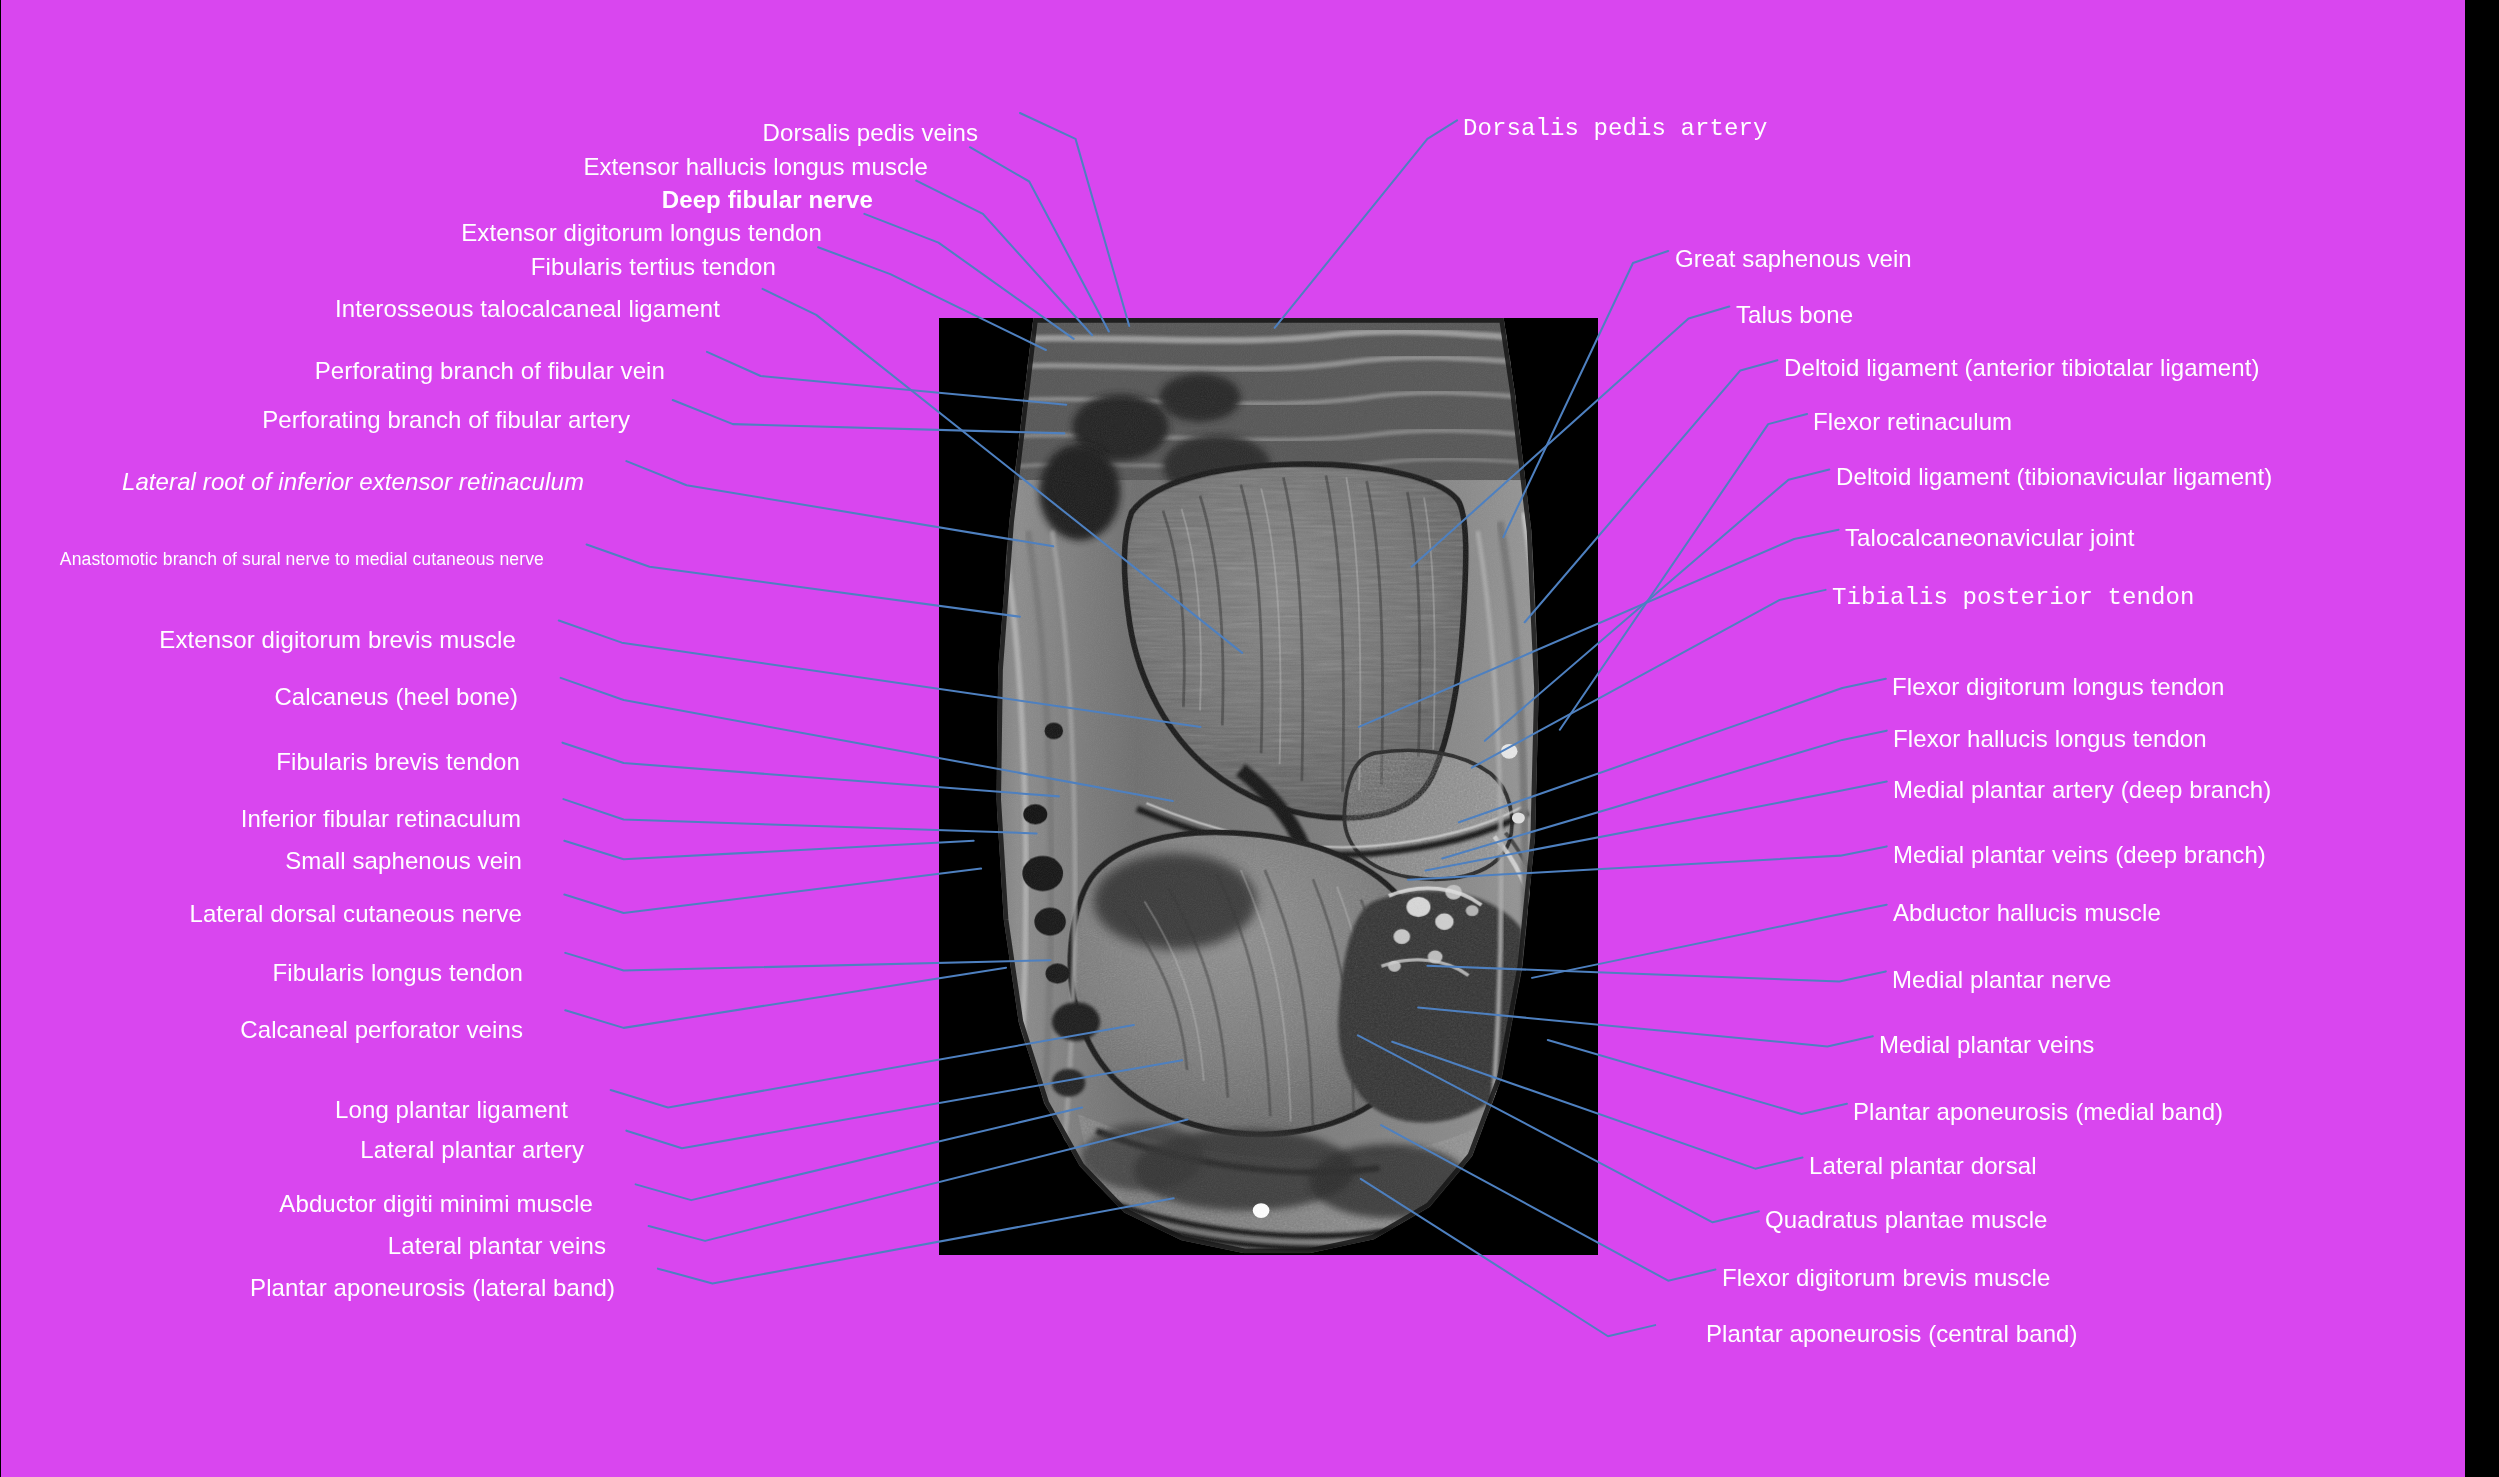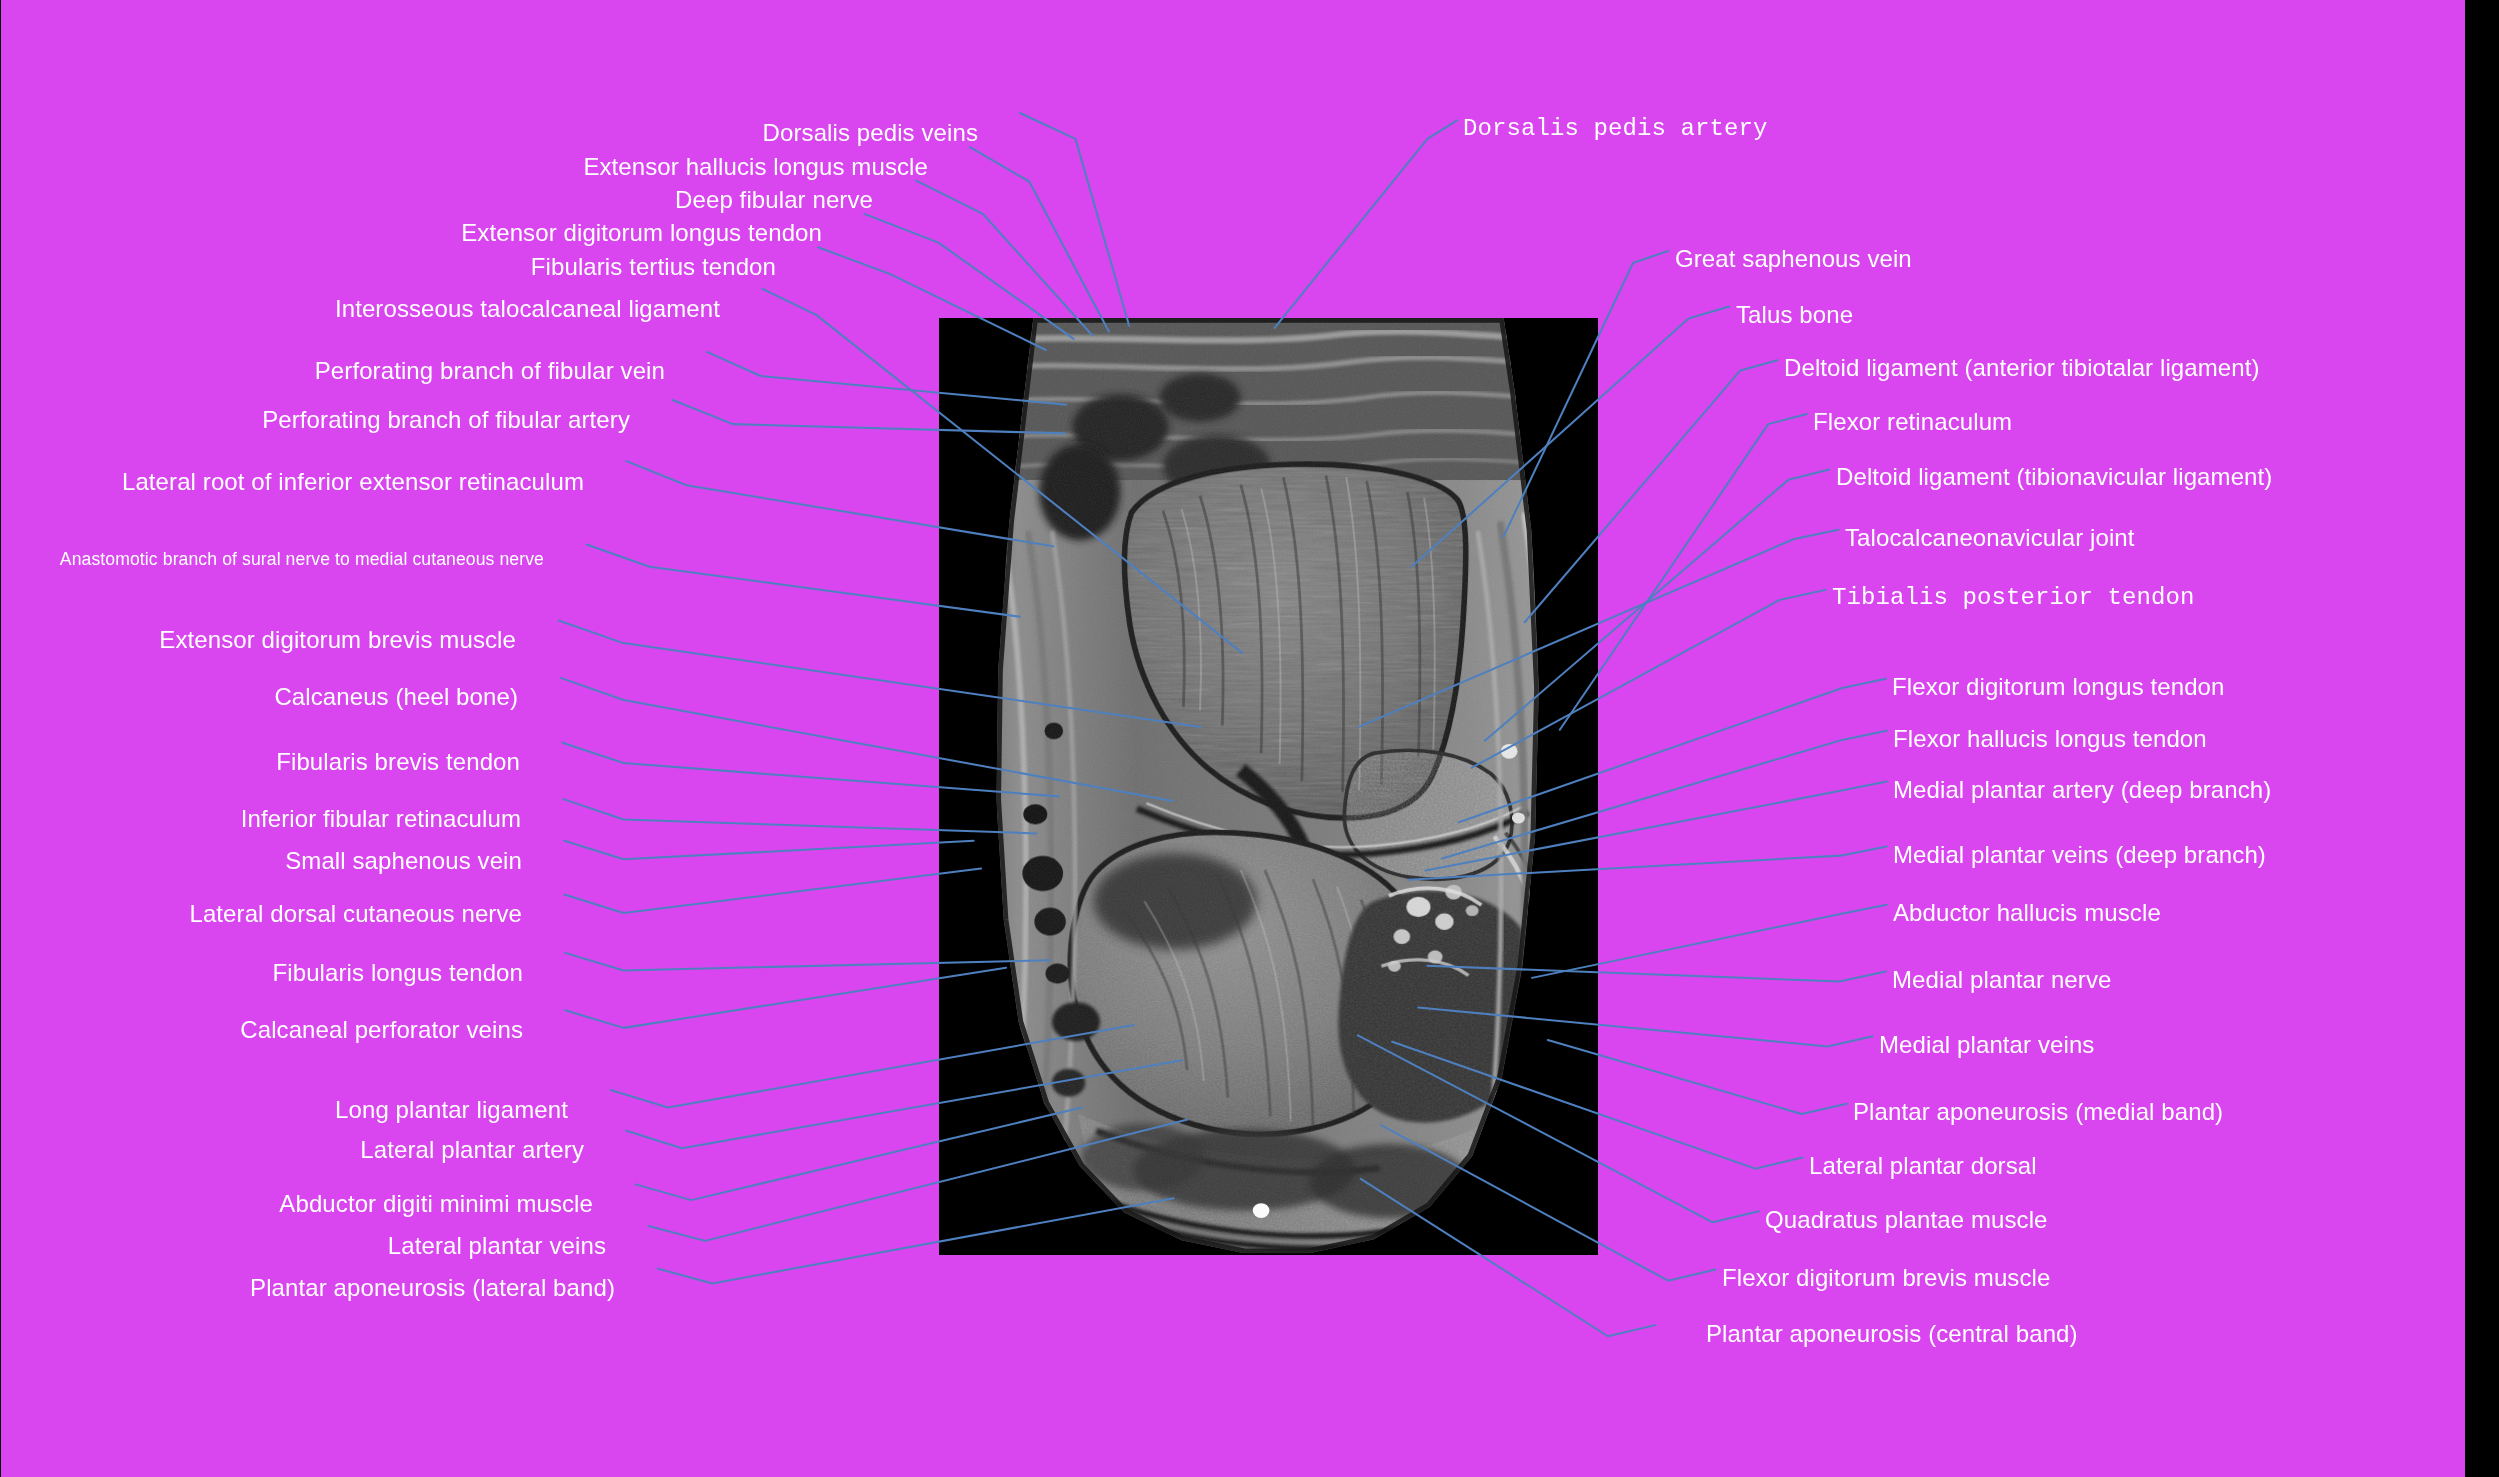--- a/index.html
+++ b/index.html
@@ -311,27 +311,27 @@
       <polyline points="1993,1192 1944,1203 1670,1123" fill="none" stroke="#4e80c0" stroke-width="2.2" stroke-linejoin="round" stroke-linecap="round"></polyline>
       <polyline points="1945,1250 1894,1262 1502,1125" fill="none" stroke="#4e80c0" stroke-width="2.2" stroke-linejoin="round" stroke-linecap="round"></polyline>
       <polyline points="1898,1308 1848,1320 1465,1118" fill="none" stroke="#4e80c0" stroke-width="2.2" stroke-linejoin="round" stroke-linecap="round"></polyline>
       <polyline points="1851,1371 1800,1383 1490,1215" fill="none" stroke="#4e80c0" stroke-width="2.2" stroke-linejoin="round" stroke-linecap="round"></polyline>
       <polyline points="1786,1431 1735,1443 1468,1273" fill="none" stroke="#4e80c0" stroke-width="2.2" stroke-linejoin="round" stroke-linecap="round"></polyline>
     </svg>
 
   <div id="labels-left">
       <div class="lbl r" style="right: 1487px; top: 119px;">Dorsalis pedis veins</div>
       <div class="lbl r" style="right: 1537px; top: 153px;">Extensor hallucis longus muscle</div>
-      <div class="lbl r" style="right: 1592px; top: 186px;">Deep fibular nerve</div>
+      <div class="lbl r" style="right: 1592px; top: 186px; font-weight: bold;">Deep fibular nerve</div>
       <div class="lbl r" style="right: 1643px; top: 219px;">Extensor digitorum longus tendon</div>
       <div class="lbl r" style="right: 1689px; top: 253px;">Fibularis tertius tendon</div>
       <div class="lbl r" style="right: 1745px; top: 295px;">Interosseous talocalcaneal ligament</div>
       <div class="lbl r" style="right: 1800px; top: 357px;">Perforating branch of fibular vein</div>
       <div class="lbl r" style="right: 1835px; top: 406px;">Perforating branch of fibular artery</div>
-      <div class="lbl r" style="right: 1881px; top: 468px;">Lateral root of inferior extensor retinaculum</div>
+      <div class="lbl r" style="right: 1881px; top: 468px; font-style: italic;">Lateral root of inferior extensor retinaculum</div>
       <div class="lbl r tiny" style="right: 1921px; top: 549px;">Anastomotic branch of sural nerve to medial cutaneous nerve</div>
       <div class="lbl r" style="right: 1949px; top: 626px;">Extensor digitorum brevis muscle</div>
       <div class="lbl r" style="right: 1947px; top: 683px;">Calcaneus (heel bone)</div>
       <div class="lbl r" style="right: 1945px; top: 748px;">Fibularis brevis tendon</div>
       <div class="lbl r" style="right: 1944px; top: 805px;">Inferior fibular retinaculum</div>
       <div class="lbl r" style="right: 1943px; top: 847px;">Small saphenous vein</div>
       <div class="lbl r" style="right: 1943px; top: 900px;">Lateral dorsal cutaneous nerve</div>
       <div class="lbl r" style="right: 1942px; top: 959px;">Fibularis longus tendon</div>
       <div class="lbl r" style="right: 1942px; top: 1016px;">Calcaneal perforator veins</div>
       <div class="lbl r" style="right: 1897px; top: 1096px;">Long plantar ligament</div>

